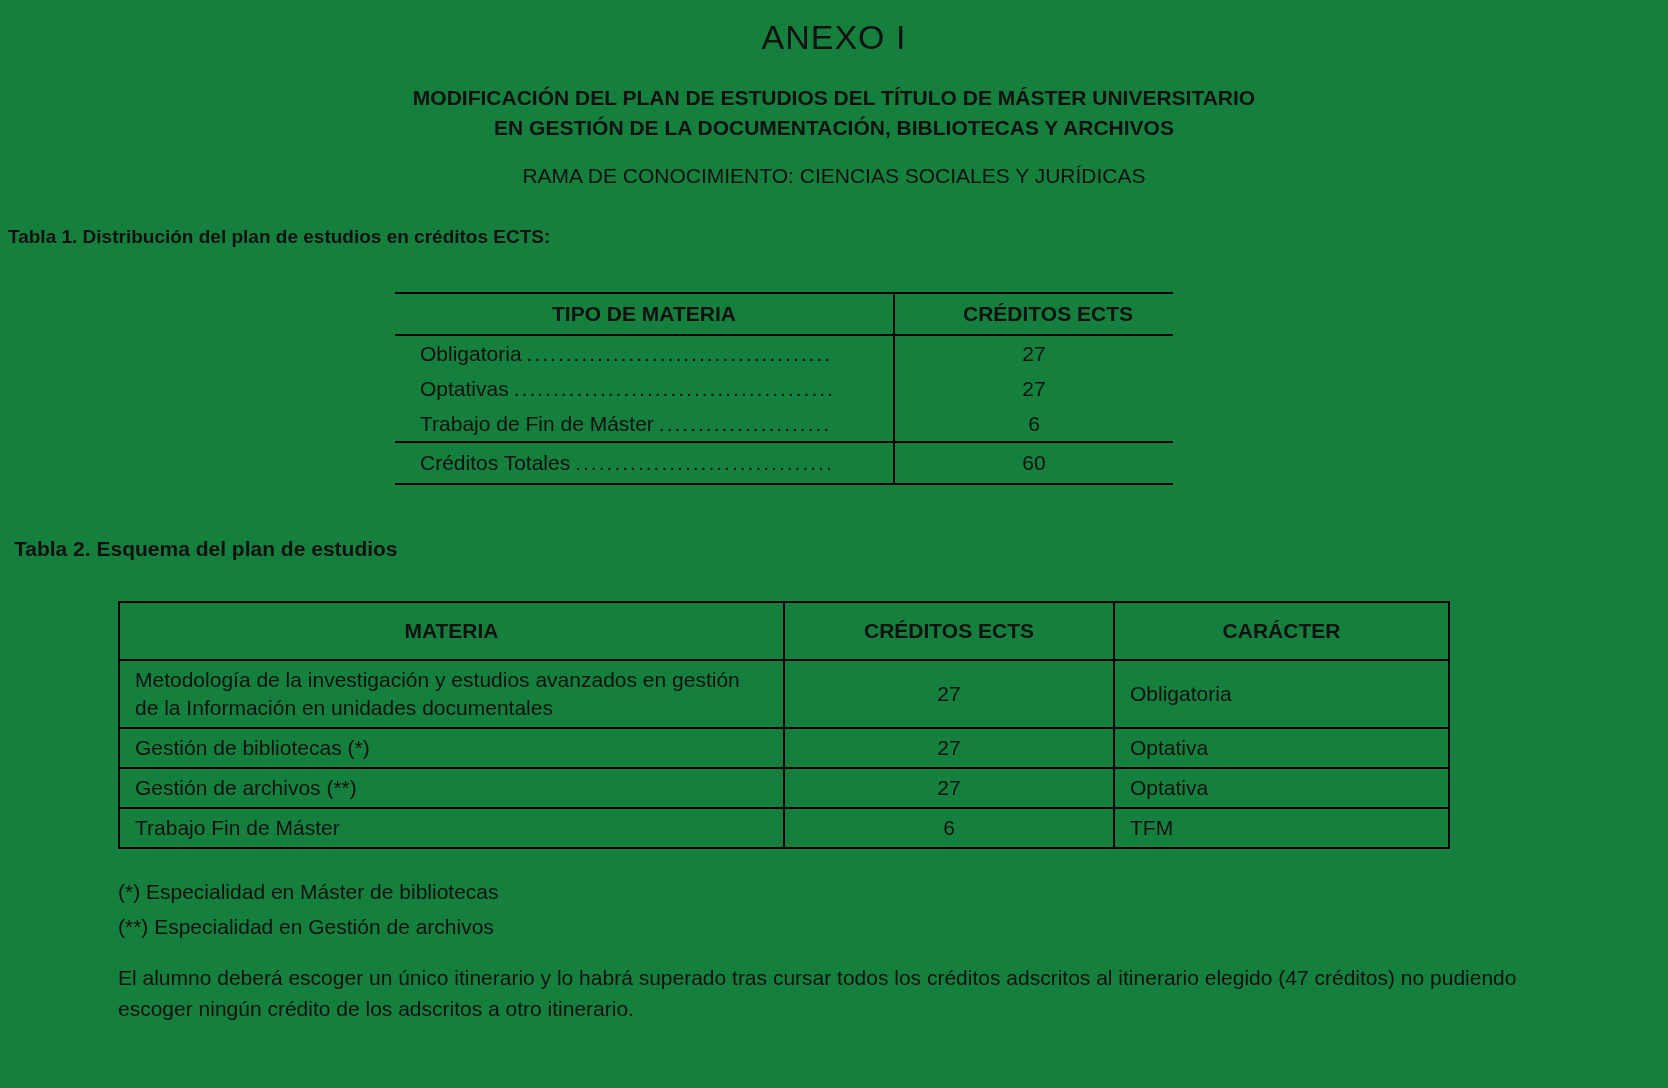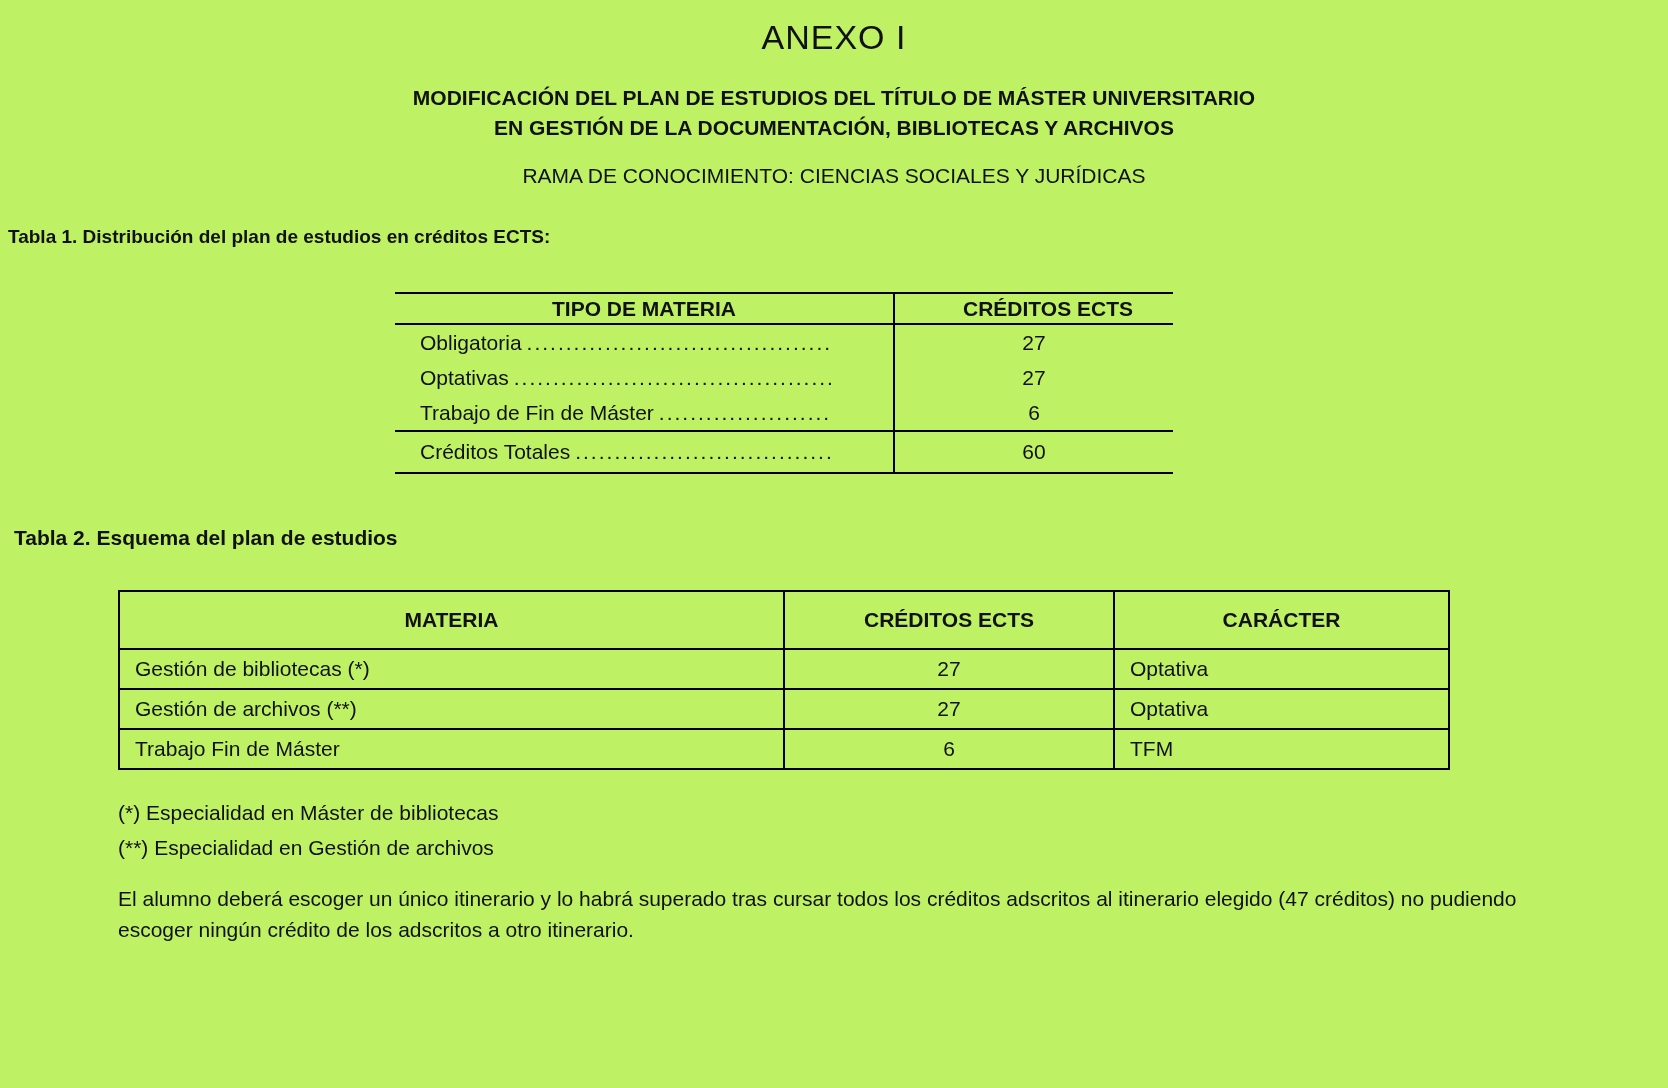--- a/index.html
+++ b/index.html
@@ -1,20 +1,20 @@
 <!DOCTYPE html>
 <html><head>
 <meta charset="utf-8">
 <style>
   * { margin: 0; padding: 0; box-sizing: border-box; }
   html, body { background: #ffffff; }
   .page {
     width: 1668px;
     height: 1088px;
-    background: #bef264;
+    background: #15803d;
     color: #111111;
     font-family: "Liberation Sans", sans-serif;
     position: relative;
     overflow: hidden;
   }
 
   
   .title {
     text-align: center;
     font-size: 34px;
@@ -65,21 +65,21 @@
     padding: 0 60px 0 25px;
     min-width: 0;
   }
   .t1-b {
     flex: 1;
     display: flex;
     align-items: center;
     justify-content: center;
     text-align: center;
   }
-  .t1-head { height: 31px; border-bottom: 2px solid #000; gap: 28px; }
+  .t1-head { height: 42px; border-bottom: 2px solid #000; gap: 28px; }
   .t1-head .t1-a {
     justify-content: center;
     font-weight: 700;
     padding: 0;
   }
   .t1-head .t1-b { font-weight: 700; }
   .t1-data { height: 35px; }
   .t1-total { height: 42px; border-top: 2px solid #000; }
   .t1-label { white-space: nowrap; margin-right: 5px; }
   .leader {
@@ -192,20 +192,25 @@
     </colgroup>
     <thead>
       <tr>
         <th>MATERIA</th>
         <th>CRÉDITOS ECTS</th>
         <th>CARÁCTER</th>
       </tr>
     </thead>
     <tbody>
       <tr>
+        <td class="c-materia">Metodología de la investigación y estudios avanzados en gestión de la Información en unidades documentales</td>
+        <td class="c-cred">27</td>
+        <td class="c-char">Obligatoria</td>
+      </tr>
+      <tr>
         <td class="c-materia">Gestión de bibliotecas (*)</td>
         <td class="c-cred">27</td>
         <td class="c-char">Optativa</td>
       </tr>
       <tr>
         <td class="c-materia">Gestión de archivos (**)</td>
         <td class="c-cred">27</td>
         <td class="c-char">Optativa</td>
       </tr>
       <tr>

